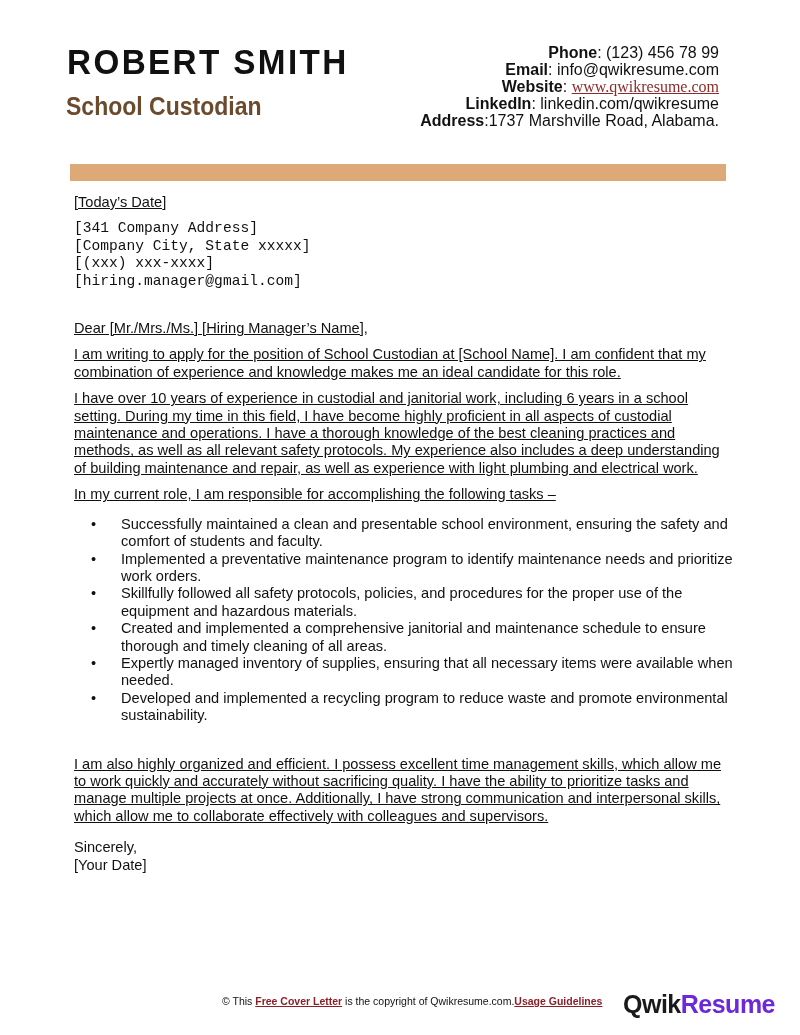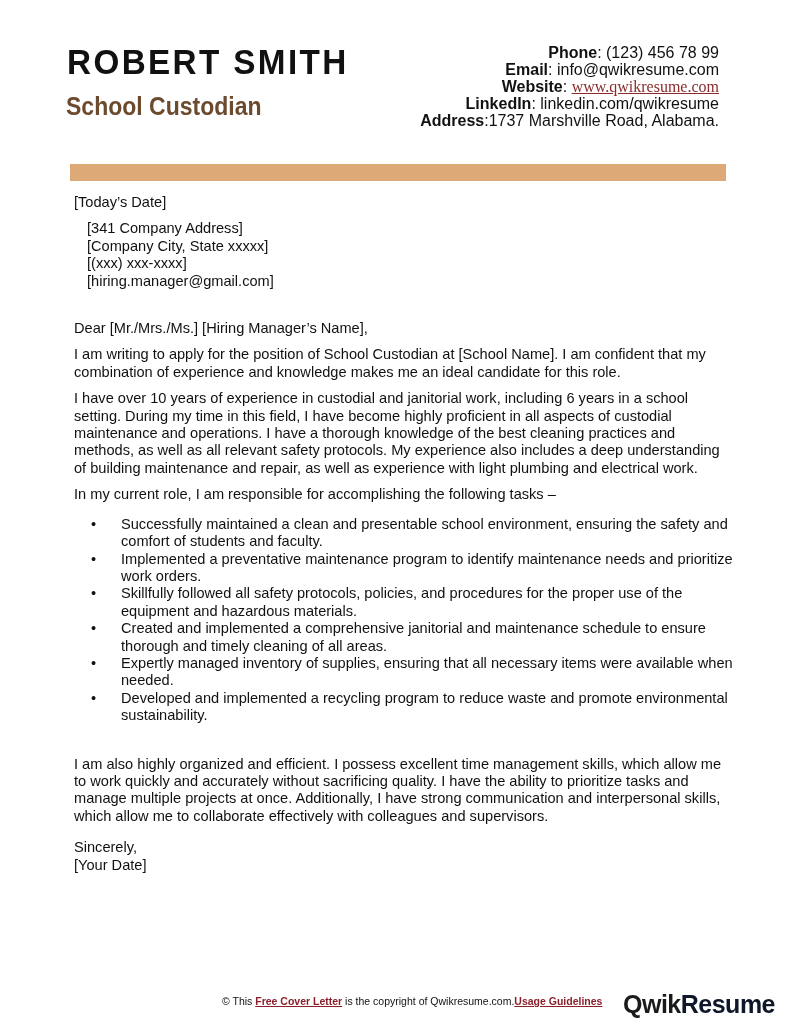--- a/index.html
+++ b/index.html
@@ -9,35 +9,35 @@
             letter-spacing: 2.5px; color: #111; margin: 0; line-height: 1; transform: scaleX(0.95); transform-origin: left; }
     .title { position: absolute; left: 66px; top: 94px; font-size: 25px; font-weight: bold;
              color: #6b4a2e; margin: 0; line-height: 1; transform: scaleX(0.92); transform-origin: left; }
     .contact { position: absolute; right: 81px; top: 44px; text-align: right; font-size: 16px;
                line-height: 17px; color: #111; }
     .contact .lbl { font-weight: bold; }
     .contact a { color: #8b2b2b; text-decoration: underline; font-family: Liberation Serif, serif; }
     .bar { position: absolute; left: 70px; top: 164px; width: 656px; height: 17px; background: #dda976; }
     .body { position: absolute; left: 74px; top: 194px; width: 660px; font-size: 14.6px;
             line-height: 17.4px; color: #111; }
-    .body p { margin: 0 0 9px 0; }
-    .addr { margin: 9px 0 0 13px; }
+    .body p { margin: 0 0 9px 0; text-decoration: underline; }
+    .addr { margin: 9px 0 0 0; font-family: Liberation Mono, monospace; }
     .addr div { }
     .salutation { margin-top: 30px !important; }
     ul { margin: 7px 0 0 0; padding-left: 47px; list-style: none; }
     ul li { position: relative; }
     ul li::before { content: "•"; position: absolute; left: -30px; top: 0; }
     .gap { height: 31px; }
     .closing { margin-top: 14px; }
     .footer { position: absolute; left: 222px; top: 995px; font-size: 10.5px; color: #111; }
     .footer a { color: #8b1f2a; font-weight: bold; text-decoration: underline; }
     .logo { position: absolute; left: 623px; top: 990px; font-size: 25px; font-weight: bold;
             letter-spacing: -0.5px; }
     .logo .q { color: #1a1a1a; }
-    .logo .r { color: #0f172a; }
+    .logo .r { color: #6d28d9; }
   </style>
 </head>
 <body>
 
 <h1 class="name">ROBERT SMITH</h1>
 <h2 class="title">School Custodian</h2>
 
 <div class="contact">
   <div><span class="lbl">Phone</span>: <span>(123) 456 78 99</span></div>
   <div><span class="lbl">Email</span>: <span>info@qwikresume.com</span></div>

